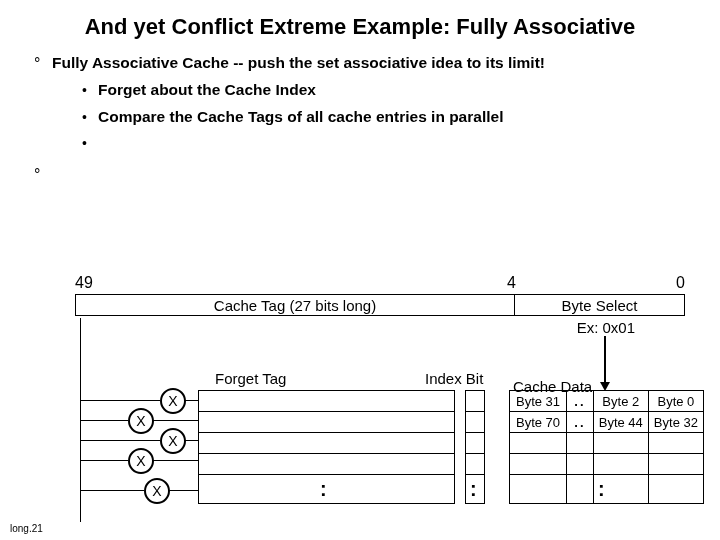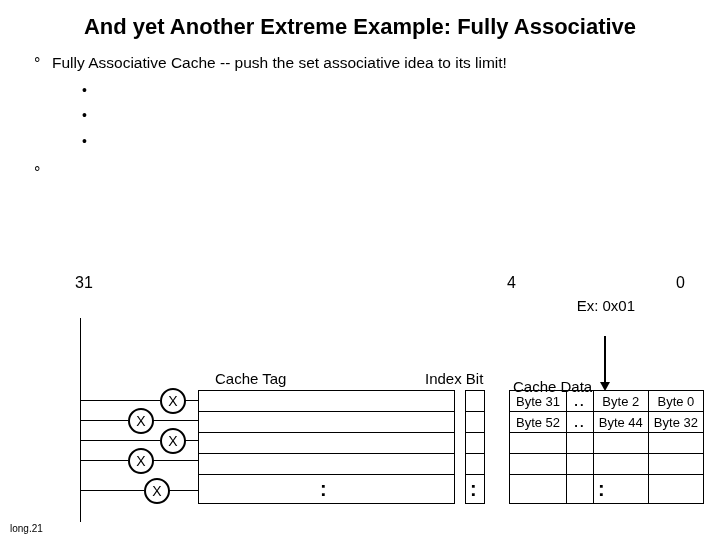--- a/index.html
+++ b/index.html
@@ -16,21 +16,21 @@
     font-size: 22px;
     font-weight: bold;
     text-align: center;
     padding-top: 14px;
     padding-bottom: 12px;
   }
   .content { padding-left: 34px; }
   .degree { font-size: 15px; line-height: 1.45; margin-bottom: 10px; }
   .deg-row { display: flex; align-items: flex-start; }
   .deg-mark { width: 18px; flex: 0 0 18px; font-size: 16px; }
-  .deg-text { font-weight: normal; font-size: 15.5px; }
+  .deg-text { font-weight: bold; font-size: 15.5px; }
   .sub { padding-left: 48px; }
   .sub-row { display: flex; align-items: flex-start; margin-top: 4px; }
   .dot { width: 16px; flex: 0 0 16px; font-size: 14px; padding-top:1px; }
   .sub-text { font-weight: bold; font-size: 15.5px; }
 
   
   .addr-wrap { position: absolute; left: 75px; top: 274px; width: 610px; }
   .addr-top { position: relative; height: 20px; }
   .addr-lbl { position: absolute; font-size: 16px; }
   .addr-box { display:flex; height: 22px; }
@@ -64,64 +64,70 @@
   
   .vdots { position:absolute; font-size:20px; font-weight:bold; }
   
   .arrow-shaft { position:absolute; width:2px; background:#000; }
   .arrow-head { position:absolute; width:0; height:0; border-left:5px solid transparent; border-right:5px solid transparent; border-top:9px solid #000; }
   .footer { position:absolute; left:10px; bottom:6px; font-size:10px; }
 </style>
 </head>
 <body>
 
-<div class="title">And yet Another Extreme Example: Fully Associative</div>
+<div class="title">And yet Conflict Extreme Example: Fully Associative</div>
 
 <div class="content">
   <div class="degree">
     <div class="deg-row">
       <div class="deg-mark">°</div>
       <div class="deg-text">Fully Associative Cache -- push the set associative idea to its limit!</div>
     </div>
     <div class="sub">
       <div class="sub-row">
           <div class="dot">•</div>
+          <div class="sub-text">Forget about the Cache Index</div>
+        </div>
+      <div class="sub-row">
+          <div class="dot">•</div>
+          <div class="sub-text">Compare the Cache Tags of  all cache entries in parallel</div>
         </div>
       <div class="sub-row">
           <div class="dot">•</div>
         </div>
-      <div class="sub-row">
-          <div class="dot">•</div>
-        </div>
     </div>
   </div>
   <div class="degree">
     <div class="deg-row">
       <div class="deg-mark">°</div>
     </div>
   </div>
 </div>
 
 <div class="addr-wrap">
   <div class="addr-top">
-    <span class="addr-lbl" style="left:0;">31</span>
+    <span class="addr-lbl" style="left:0;">49</span>
     <span class="addr-lbl" style="left:432px;">4</span>
     <span class="addr-lbl" style="right:0;">0</span>
   </div>
+  <div class="addr-box">
+    <div class="addr-tag">Cache Tag (27 bits long)</div>
+    <div class="addr-byte">Byte Select</div>
+  </div>
   <div class="addr-ex">Ex: 0x01</div>
 </div>
 
 <div class="arrow-shaft" style="left:604px; top:336px; height:48px;"></div>
 <div class="arrow-head" style="left:600px; top:382px;"></div>
 
 <div class="vline" style="left:80px; top:318px; height:204px;"></div>
 
 <div class="diagram">
 
-  <div class="hdr" style="left:215px; top:0;">Cache Tag</div>
+  <div class="hdr" style="left:215px; top:0;">Forget Tag</div>
   <div class="hdr" style="left:425px; top:0;">Index Bit</div>
   <div class="hdr" style="left:513px; top:8px;">Cache Data</div>
 
   <div class="tagtbl">
     <div class="row"></div>
       <div class="row"></div>
       <div class="row"></div>
       <div class="row"></div>
       <div class="row" style="height:28px;"></div>
   </div>
@@ -135,21 +141,21 @@
   </div>
 
   <div class="dtbl">
     <div class="row">
       <div class="c c1">Byte 31</div>
       <div class="c c2">..</div>
       <div class="c c3">Byte 2</div>
       <div class="c c4">Byte 0</div>
     </div>
     <div class="row">
-      <div class="c c1">Byte 52</div>
+      <div class="c c1">Byte 70</div>
       <div class="c c2">..</div>
       <div class="c c3">Byte 44</div>
       <div class="c c4">Byte 32</div>
     </div>
     <div class="row">
         <div class="c c1"></div>
         <div class="c c2"></div>
         <div class="c c3"></div>
         <div class="c c4"></div>
       </div>

